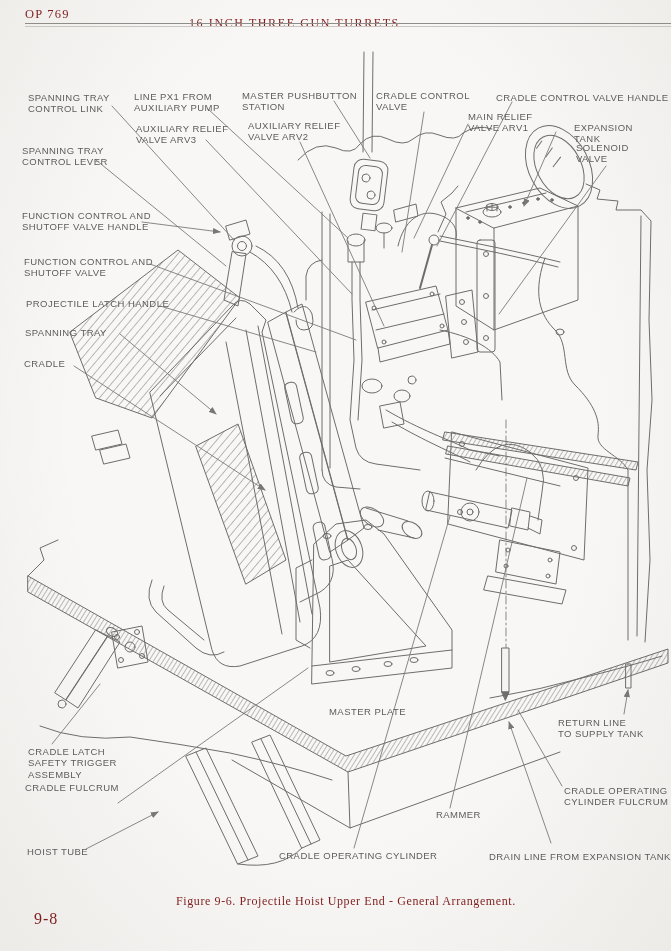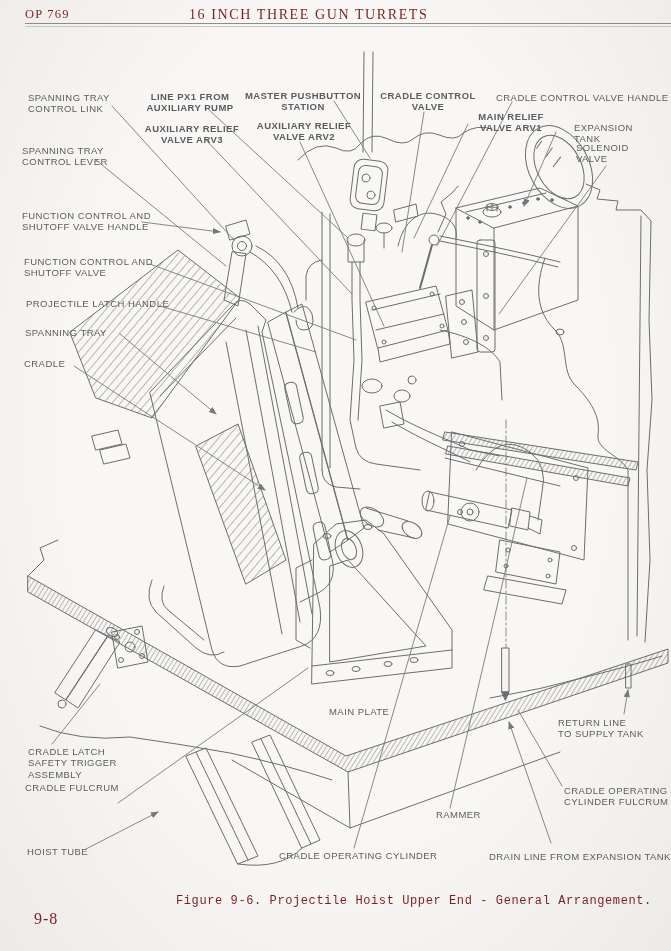--- a/index.html
+++ b/index.html
@@ -3,28 +3,28 @@
 <meta charset="utf-8">
 <style>
   html,body{margin:0;padding:0;}
   body{
     width:671px;height:951px;position:relative;overflow:hidden;
     background:radial-gradient(ellipse at 50% 45%, #f8f7f5 55%, #edebe8 100%);
     font-family:"Liberation Sans",sans-serif;
   }
   .serif{font-family:"Liberation Serif",serif;color:#7f1d1d;}
   #doc-number{position:absolute;left:25px;top:7px;font-size:12.5px;letter-spacing:1.2px;}
-  #doc-title{position:absolute;left:189px;top:7px;font-size:14px;letter-spacing:1.6px;}
+  #doc-title{position:absolute;left:189px;top:16px;font-size:12px;letter-spacing:1.6px;}
   #header-rule{position:absolute;left:25px;top:23px;width:646px;height:2px;
     border-top:1px solid #8f8d8a;border-bottom:1px solid #c9c6c2;}
   .lbl{position:absolute;font-size:9.5px;letter-spacing:0.45px;line-height:1.2;
     color:#5c5c5c;white-space:pre-line;}
-  .lbl.c{text-align:center;font-weight:bold;}
+  .lbl.c{}
   .lbl.r{text-align:left;}
-  #figure-caption{position:absolute;left:176px;top:894px;font-size:12px;letter-spacing:0.6px;font-family:Liberation Mono, monospace;}
+  #figure-caption{position:absolute;left:176px;top:894px;font-size:12px;letter-spacing:0.6px;}
   #page-number{position:absolute;left:34px;top:910px;font-size:16px;letter-spacing:1px;}
   svg#drawing{position:absolute;left:0;top:0;}
 </style>
 </head>
 <body>
 
 <span id="doc-number" class="serif">OP 769</span>
 <span id="doc-title" class="serif">16 INCH THREE GUN TURRETS</span>
 <div id="header-rule"></div>
 
@@ -287,21 +287,21 @@
 VALVE</div>
 <div class="lbl" style="left:22px;top:145px">SPANNING TRAY
 CONTROL LEVER</div>
 <div class="lbl" style="left:22px;top:210px">FUNCTION CONTROL AND
 SHUTOFF VALVE HANDLE</div>
 <div class="lbl" style="left:24px;top:256px">FUNCTION CONTROL AND
 SHUTOFF VALVE</div>
 <div class="lbl" style="left:26px;top:298px">PROJECTILE LATCH HANDLE</div>
 <div class="lbl" style="left:25px;top:327px">SPANNING TRAY</div>
 <div class="lbl" style="left:24px;top:358px">CRADLE</div>
-<div class="lbl" style="left:329px;top:706px">MAIN PLATE</div>
+<div class="lbl" style="left:329px;top:706px">MASTER PLATE</div>
 <div class="lbl r" style="left:558px;top:717px;width:104px">RETURN LINE
 TO SUPPLY TANK</div>
 <div class="lbl" style="left:28px;top:746px">CRADLE LATCH
 SAFETY TRIGGER
 ASSEMBLY</div>
 <div class="lbl" style="left:25px;top:782px">CRADLE FULCRUM</div>
 <div class="lbl" style="left:564px;top:785px">CRADLE OPERATING
 CYLINDER FULCRUM</div>
 <div class="lbl" style="left:27px;top:846px">HOIST TUBE</div>
 <div class="lbl" style="left:436px;top:809px">RAMMER</div>

